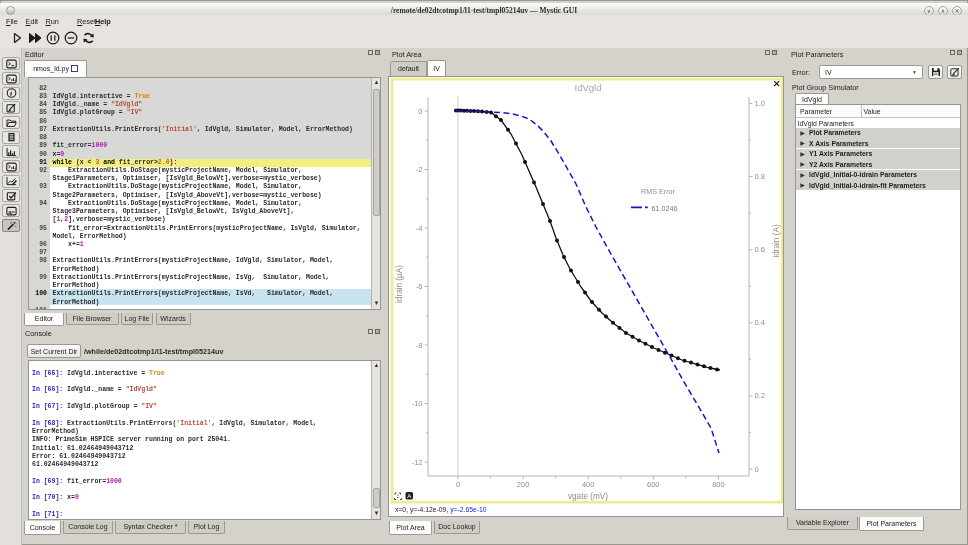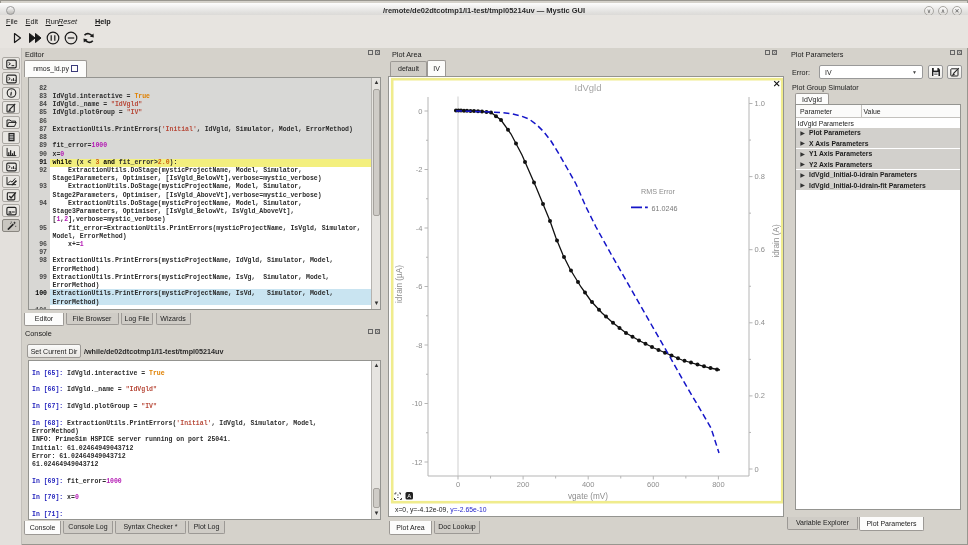--- a/index.html
+++ b/index.html
@@ -1,19 +1,19 @@
 <!DOCTYPE html>
 <html><head><meta charset="utf-8">
 <style>
 *{margin:0;padding:0;box-sizing:border-box;}
 html,body{width:968px;height:545px;overflow:hidden;}
 body{font-family:"Liberation Sans",sans-serif;background:#d5d2cb;position:relative;box-shadow:inset 0 0 0 1px #98968f;}
 .abs{position:absolute;}
 
-#titlebar{left:0;top:3px;width:968px;height:21px;background:linear-gradient(#fdfdfd,#e2e1df 45%,#c9c7c4);border-bottom:1px solid #9a9896;}
+#titlebar{left:0;top:3px;width:968px;height:21px;background:linear-gradient(#fdfdfd,#e2e1df 45%,#c9c7c4);border-bottom:1px solid #9a9896;font-family:Liberation Serif, serif;}
 #titletext{width:100%;text-align:center;font-size:7.5px;font-weight:bold;color:#2a2a2a;line-height:15px;}
 .winbtn{top:2.5px;width:10px;height:10px;border-radius:50%;background:linear-gradient(#fcfcfc,#d8d6d2);border:1px solid #a8a6a2;font-size:6px;line-height:8px;text-align:center;color:#555;}
 #menubar{left:0;top:15px;width:968px;height:13px;background:#e7e4e0;}
 .menuitem{top:2px;font-size:7.3px;color:#1a1a1a;}
 .menuitem u{text-decoration-color:#1a1a1a;}
 #toolbar{left:0;top:28px;width:968px;height:20px;background:#e7e4e0;}
 #leftstrip{left:0;top:48px;width:22px;height:497px;background:#e3e0dc;border-right:1px solid #c2bfba;}
 .lbtn{left:2px;width:18px;height:13px;background:#e9e7e3;border:1px solid #aaa7a2;border-radius:2px;}
 .lbtn svg{display:block;margin:0.5px auto 0;}
 .lbtn.pressed{background:#c9c6c0;border-color:#8a8781;}
@@ -50,21 +50,21 @@
 <div class="abs" style="left:6px;top:3px;width:9px;height:9px;border-radius:50%;background:linear-gradient(#fafafa,#b9b7b3);border:1px solid #999;"></div>
 <div class="abs winbtn" style="left:924px;">∨</div>
 <div class="abs winbtn" style="left:938px;">∧</div>
 <div class="abs winbtn" style="left:952px;">✕</div>
 </div>
 
 <div class="abs" id="menubar">
 <div class="abs menuitem" style="left:6px;"><u>F</u>ile</div>
 <div class="abs menuitem" style="left:25.5px;"><u>E</u>dit</div>
 <div class="abs menuitem" style="left:45.5px;"><u>R</u>un</div>
-<div class="abs menuitem" style="left:58px;font-style:italic;"><u>R</u>eset</div>
+<div class="abs menuitem" style="left:77px;"><u>R</u>eset</div>
 <div class="abs menuitem" style="left:95px;font-weight:bold;"><u>H</u>elp</div>
 </div>
 
 <div class="abs" id="toolbar">
 <svg class="abs" style="left:10px;top:3px" width="90" height="15" viewBox="0 0 90 15">
  <g fill="none" stroke="#1a1a1a" stroke-width="1.2">
   <path d="M4.5,2.5 L10.5,7 L4.5,11.5 Z" stroke-linejoin="round"></path>
   <path d="M19.5,2.5 L25,7 L19.5,11.5 Z M25.5,2.5 L31,7 L25.5,11.5 Z" fill="#1a1a1a" stroke-width="1"></path>
   <circle cx="43" cy="7" r="5.8"></circle>
   <path d="M41.2,4.3 V9.7 M44.8,4.3 V9.7"></path>

